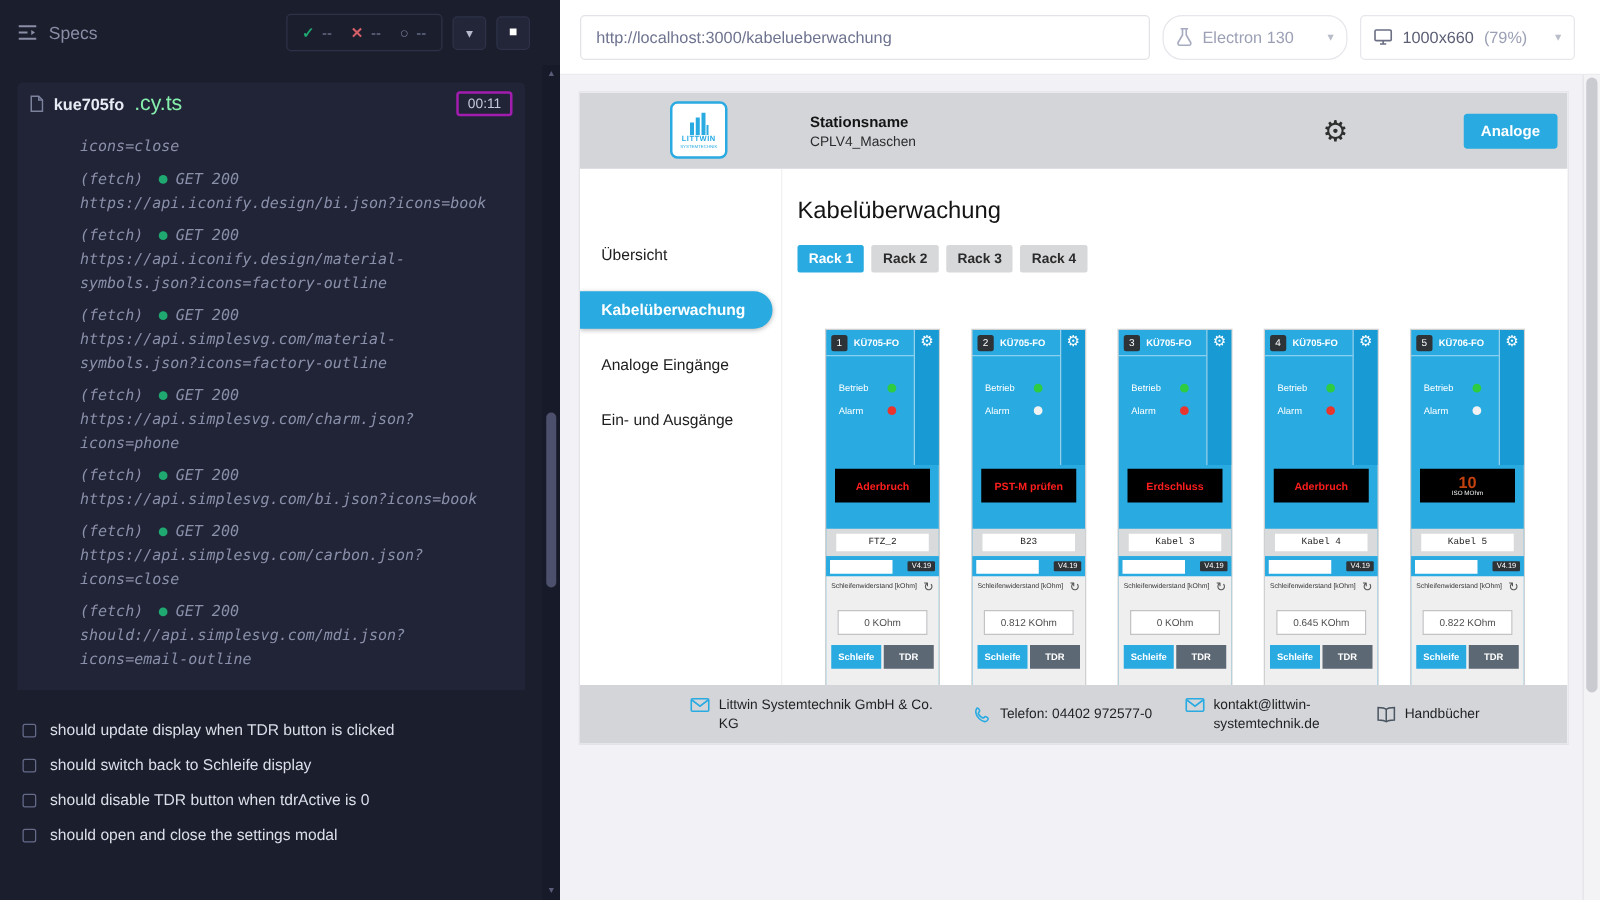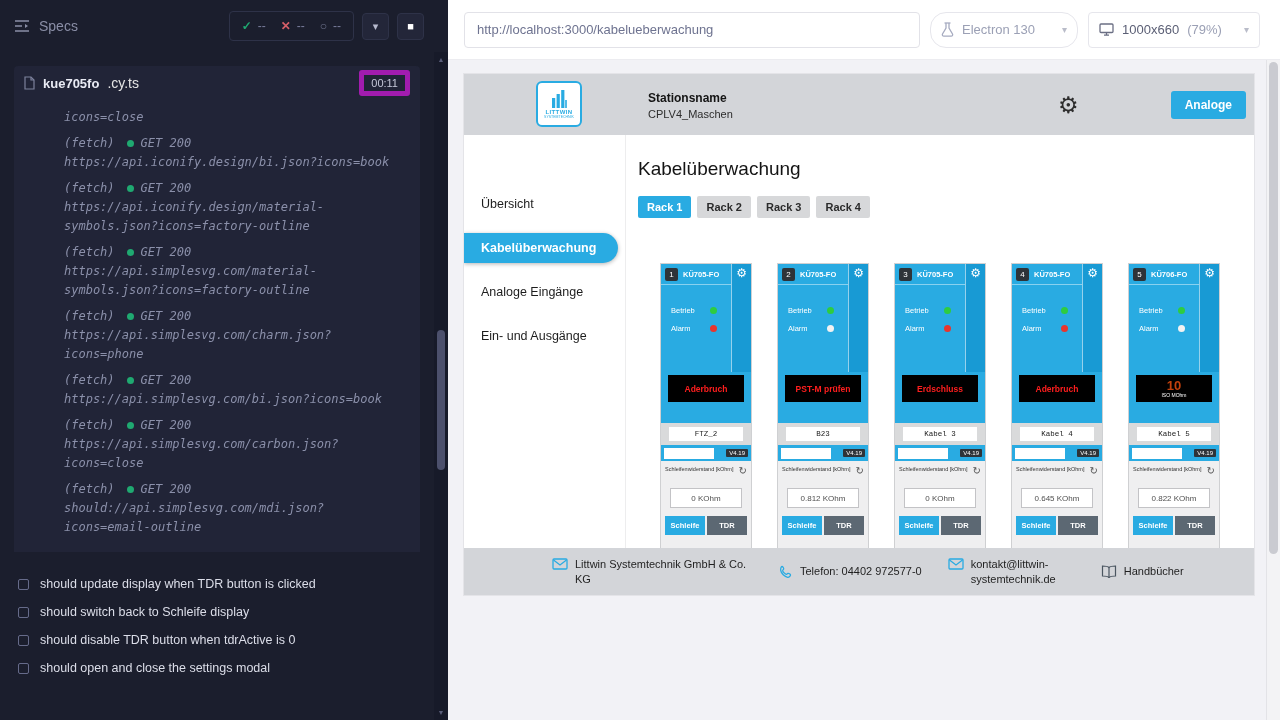--- a/index.html
+++ b/index.html
@@ -14,22 +14,22 @@
   .cy-specs { display:flex; align-items:center; gap:9px; color:#8a8ea6; font-size:14px; margin-right:auto; cursor:pointer; }
   .cy-stats { display:flex; align-items:center; gap:15px; border:1px solid #2e3248; border-radius:4px; height:30px; padding:0 12px; font-size:12px; }
   .stat { display:flex; align-items:center; gap:6px; color:#787d9c; }
   .ic.ok { color:#1fa971; font-weight:bold; }
   .ic.bad { color:#d65f68; font-weight:bold; }
   .ic.pend { color:#70758f; }
   .cy-iconbtn { width:27px; height:27px; background:#232639; border:1px solid #2e3248; border-radius:4px; color:#b7bace; display:flex; align-items:center; justify-content:center; font-size:11px; cursor:pointer; }
   .cy-iconbtn .stopsq { color:#fff; font-size:11px; line-height:1; }
   .cy-spec-header { margin:14px 14px 0 14px; height:34px; background:#212437; border-radius:4px 4px 0 0; display:flex; align-items:center; padding:0 10px; gap:8px; }
   .spec-name { color:#e9ebf4; font-size:13px; font-weight:bold; }
-  .spec-ext { color:#e5e5e5; font-size:14px; }
-  .spec-timer { margin-left:auto; border:5px solid #a21caf; border-radius:3px; color:#c6c8da; font-size:11px; padding:2px 7px; }
+  .spec-ext { color:#86efac; font-size:17px; }
+  .spec-timer { margin-left:auto; border:2px solid #a21caf; border-radius:3px; color:#c6c8da; font-size:11px; padding:2px 7px; }
   .cy-log { margin:0 14px; background:#212437; padding:8px 10px 8px 50px; font-family:"DejaVu Sans Mono", monospace; font-style:italic; font-size:12px; line-height:19px; color:#8b90aa; }
   .log-entry { margin-bottom:7px; cursor:pointer; }
   .log-head { display:flex; align-items:center; gap:12px; }
   .log-head:has(.log-status:empty) { display:none; }
   .log-status:not(:empty)::before { content:""; display:inline-block; width:7px; height:7px; border-radius:50%; background:#1fa971; margin-right:7px; }
   .log-url { max-width:342px; overflow-wrap:break-word; }
   .cy-tests { padding:18px 16px 0 18px; }
   .test-item { display:flex; align-items:center; gap:11px; height:28px; color:#dcdee9; font-size:12.5px; cursor:pointer; }
   .test-box { width:11px; height:11px; border:1px solid #666b8a; border-radius:2px; flex:none; }
   .cy-scroll { position:absolute; right:0; top:52px; bottom:0; width:14px; background:#171a29; }

